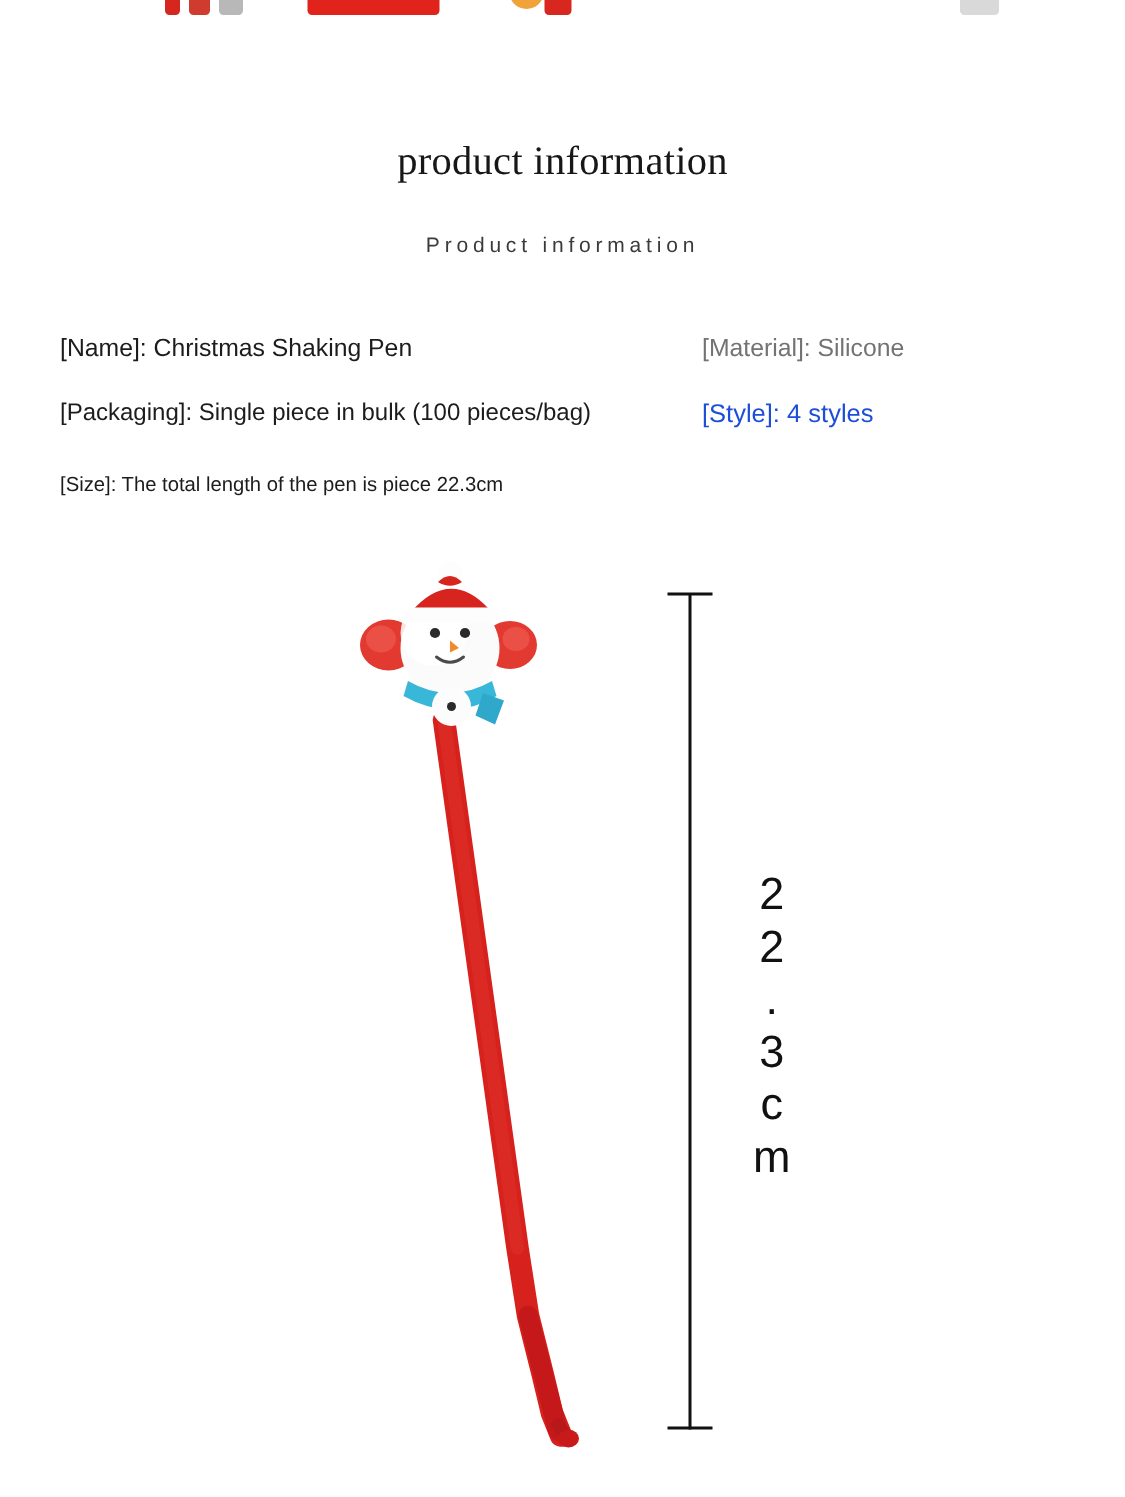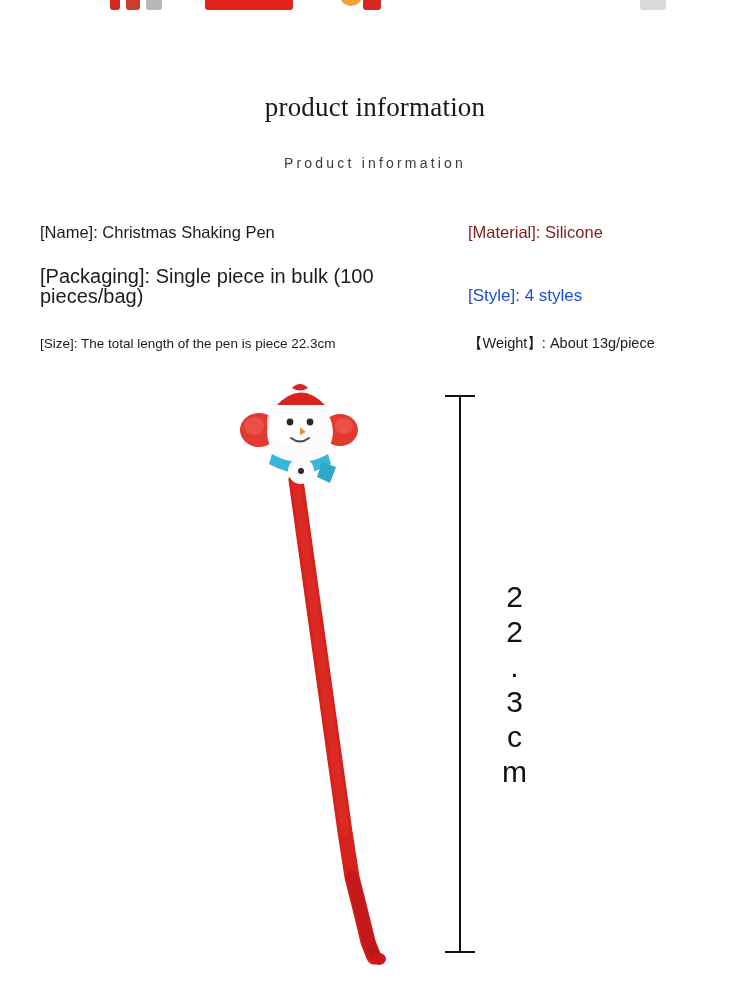--- a/index.html
+++ b/index.html
@@ -70,23 +70,23 @@
   }
   .spec-row {
     display: flex;
     align-items: flex-end;
     margin-bottom: 28px;
   }
   .spec-left  { width: 428px; }
   .spec-right { width: 240px; }
 
   .sp-18 { font-size: 16.5px; color: #1c1c1c; line-height: 20px; }
-  .sp-17 { font-size: 20px;   color: #1c1c1c; line-height: 20px; }
+  .sp-17 { font-size: 16px;   color: #1c1c1c; line-height: 20px; }
   .sp-15 { font-size: 13.5px; color: #1c1c1c; line-height: 18px; }
-  .sp-right-1 { font-size: 16.5px; color: #7f1d1d; }
+  .sp-right-1 { font-size: 16.5px; color: #737373; }
   .sp-right-2 { font-size: 17px; color: #1d4ed8; }
   .sp-right-3 { font-size: 14.5px; color: #1c1c1c; }
 
   .row1 { margin-bottom: 24px; }
   .row2 { margin-bottom: 28px; }
 
   
   .photo {
     position: absolute;
     top: 372px;
@@ -157,21 +157,20 @@
     <div class="spec-right sp-right-1">[Material]: Silicone</div>
   </div>
 
   <div class="spec-row row2">
     <div class="spec-left sp-17">[Packaging]: Single piece in bulk (100 pieces/bag)</div>
     <div class="spec-right sp-right-2">[Style]: 4 styles</div>
   </div>
 
   <div class="spec-row">
     <div class="spec-left sp-15">[Size]: The total length of the pen is piece 22.3cm</div>
-    <div class="spec-right sp-right-3">【Weight】: About 13g/piece</div>
   </div>
 
 </div>
 
 <div class="photo">
   <svg class="pen-svg" viewBox="0 0 750 620" xmlns="http://www.w3.org/2000/svg">
 
     <path d="M296 108 L345 460 L352 505 L357 525 L362 545 L368 570 L374 585" stroke="#d6211c" stroke-width="15" stroke-linecap="round" fill="none"></path>
     <path d="M296 108 L345 460" stroke="#e0322b" stroke-width="9" stroke-linecap="round" fill="none" opacity="0.55"></path>
 

